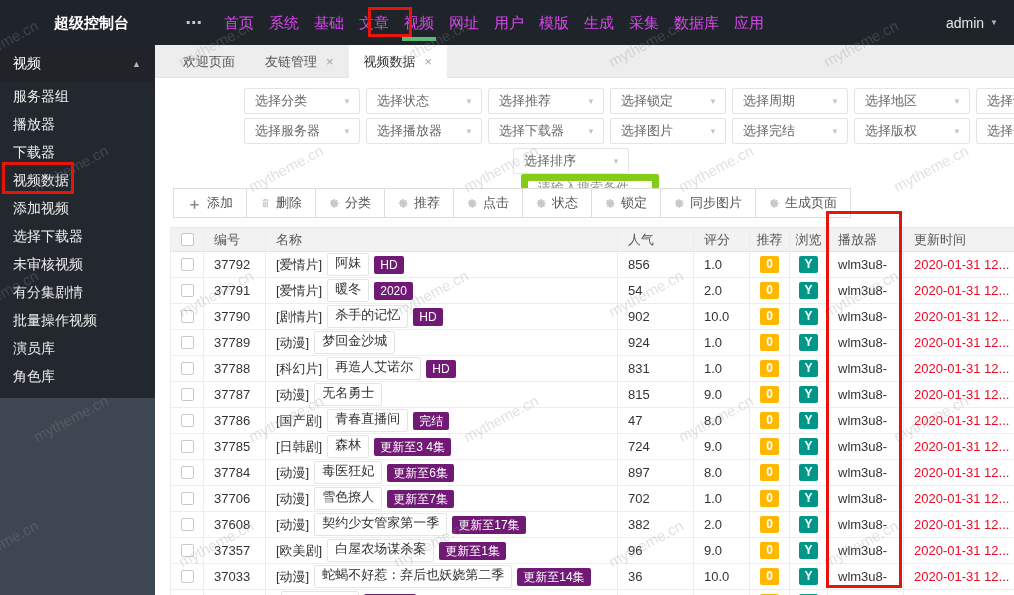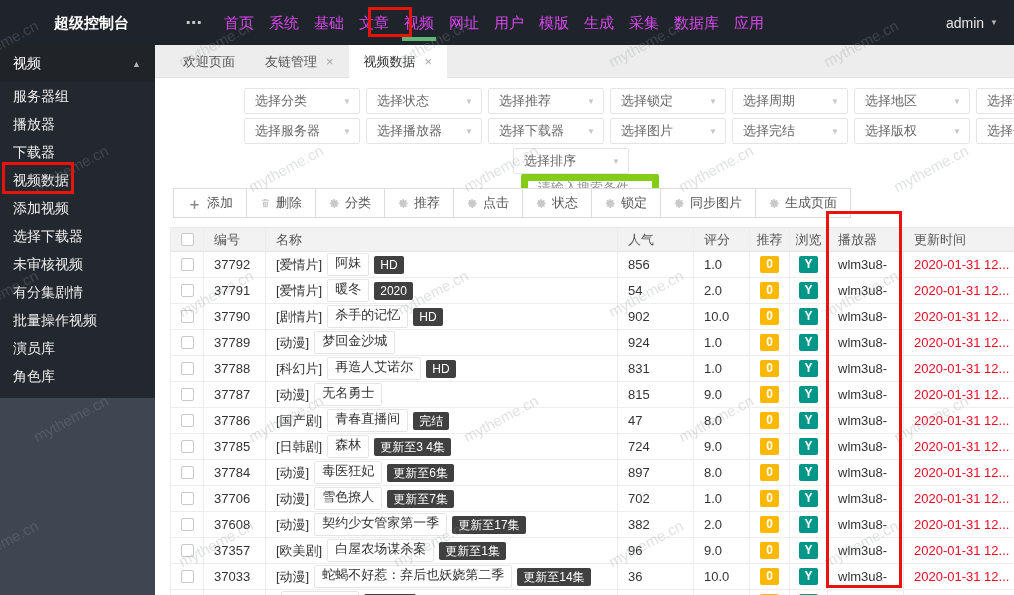--- a/index.html
+++ b/index.html
@@ -56,21 +56,21 @@
   .c2 { width:352px; }
   .c3 { width:76px; }
   .c4 { width:56px; }
   .c5 { width:40px; justify-content:center; padding:0; }
   .c6 { width:38px; justify-content:center; padding:0; }
   .c7 { width:76px; }
   .c8 { width:140px; border-right:none; }
   .checkbox { width:13px; height:13px; border:1px solid #c8c8c8; border-radius:2px; background:#fff; display:inline-block; cursor:pointer; }
   .title-box { border:1px solid #e5e5e5; border-radius:2px; padding:0 7px; margin:0 5px; height:23px; line-height:17px; display:inline-block; }
   .title-box.empty { min-width:78px; }
-  .tag { background:#404040; color:#fff; border-radius:2px; padding:0 6px; height:18px; line-height:18px; font-size:12px; display:inline-block; }
+  .tag { background:#701a75; color:#fff; border-radius:2px; padding:0 6px; height:18px; line-height:18px; font-size:12px; display:inline-block; }
   .tag.empty { min-width:52px; }
   .badge-o { background:#ffb800; color:#fff; border-radius:2px; padding:0 6px; height:17px; line-height:17px; font-size:12px; font-weight:bold; }
   .badge-t { background:#009688; color:#fff; border-radius:2px; padding:0 5px; height:17px; line-height:17px; font-size:12px; font-weight:bold; }
   .date { color:#ee0a24; }
 
   
   #wm-layer { position:absolute; left:0; top:0; width:1014px; height:595px; pointer-events:none; z-index:40; }
   .wm { position:absolute; font-size:15px; color:rgba(140,146,152,0.28); transform:rotate(-28deg); white-space:nowrap; }
   .anno { position:absolute; border:3px solid #e8140c; pointer-events:none; z-index:60; }
   #anno-nav { left:368px; top:7px; width:44px; height:30px; }

